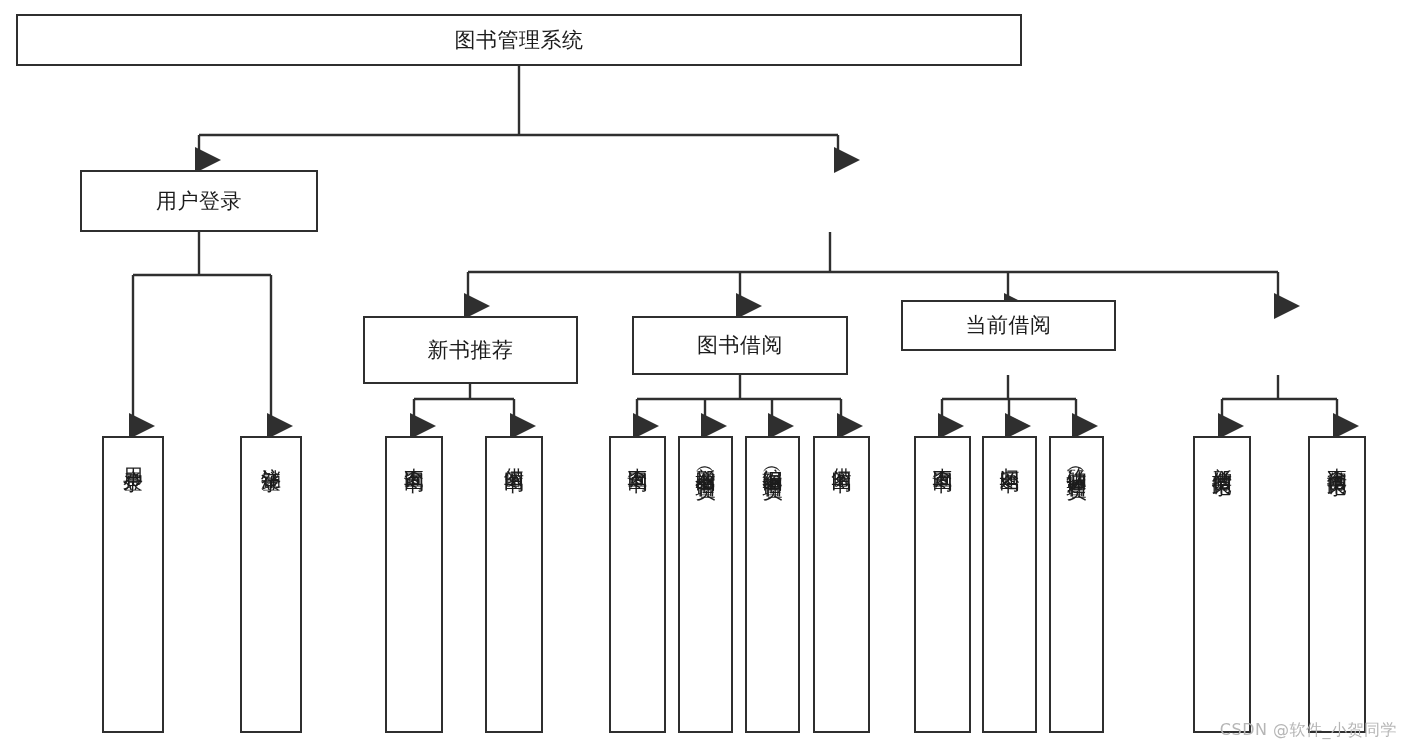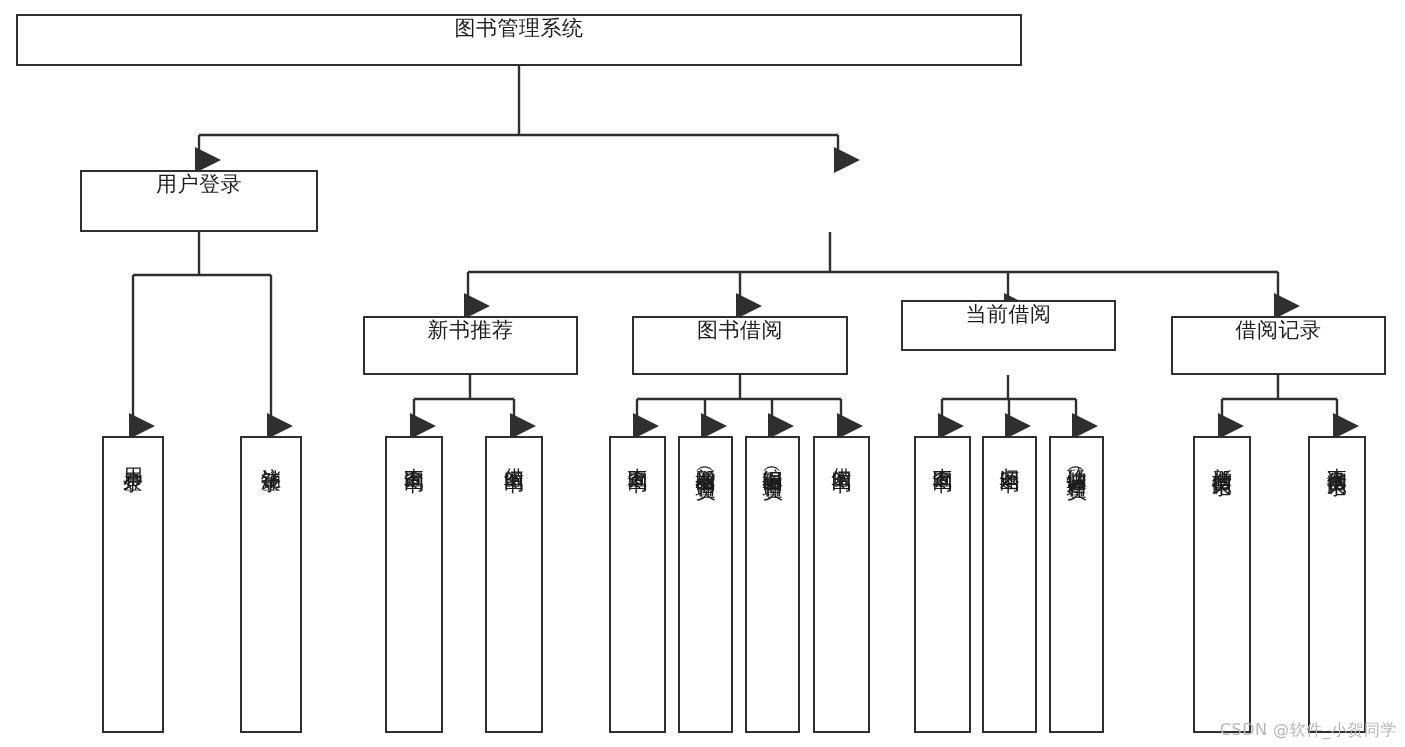--- a/index.html
+++ b/index.html
@@ -17,20 +17,21 @@
     height: 747px;
     background: #ffffff;
     overflow: hidden;
   }
   .node {
     position: absolute;
     box-sizing: border-box;
     border: 2px solid #2f2f2f;
     background: #ffffff;
     display: flex;
+    align-items: center;
     justify-content: center;
     text-align: center;
   }
   .node .label {
     font-size: 21px;
     line-height: 1.15;
     letter-spacing: 0.5px;
     color: #1c1c1c;
     white-space: nowrap;
   }
@@ -126,31 +127,28 @@
   </svg>
 
   <div class="node" style="left:16px; top:14px; width:1006px; height:52px;">
     <span class="label">图书管理系统</span>
   </div>
 
   <div class="node" style="left:80px; top:170px; width:238px; height:62px;">
     <span class="label">用户登录</span>
   </div>
 
-  <div class="node" style="left:363px; top:316px; width:215px; height:59px;">
+  <div class="node" style="left:363px; top:316px; width:215px; height:68px;">
     <span class="label">新书推荐</span>
   </div>
   <div class="node" style="left:632px; top:316px; width:216px; height:59px;">
     <span class="label">图书借阅</span>
   </div>
   <div class="node" style="left:901px; top:300px; width:215px; height:51px;">
     <span class="label">当前借阅</span>
-  </div>
-  <div class="node" style="left:1171px; top:316px; width:215px; height:59px;">
-    <span class="label">借阅记录</span>
   </div>
 
   <div class="node vertical" style="left:102px; top:436px; width:62px; height:297px;">
     <span class="label">用户登录</span>
   </div>
   <div class="node vertical" style="left:240px; top:436px; width:62px; height:297px;">
     <span class="label">注销登录</span>
   </div>
 
   <div class="node vertical" style="left:385px; top:436px; width:58px; height:297px;">

